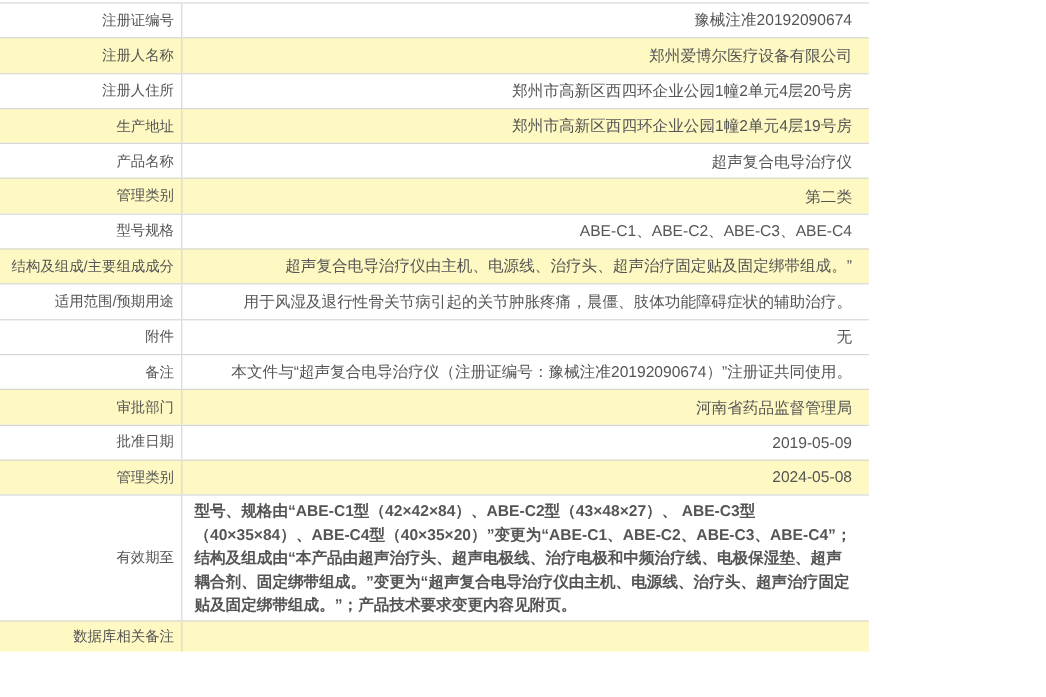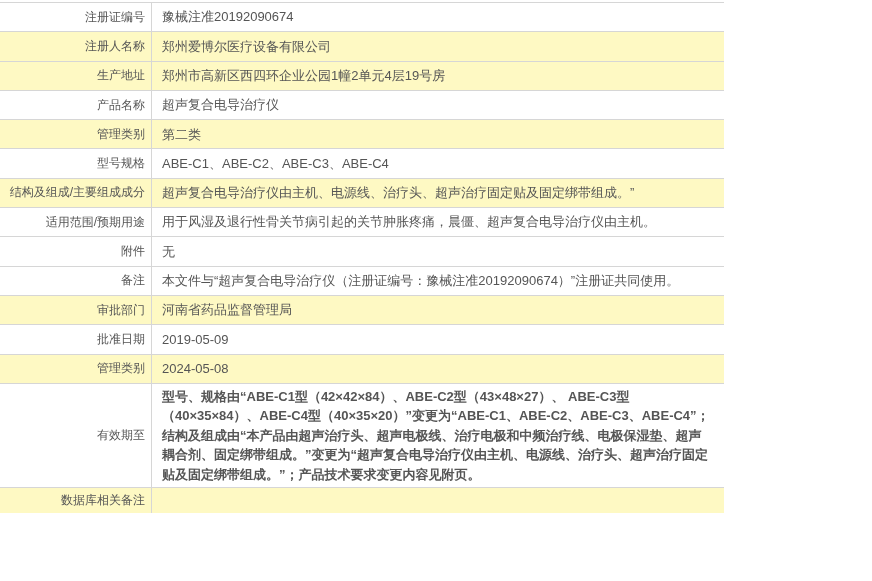--- a/index.html
+++ b/index.html
@@ -56,20 +56,21 @@
     white-space: nowrap;
     letter-spacing: 0;
   }
   .value-cell {
     flex: 1;
     display: flex;
     align-items: center;
     padding-left: 10px;
     padding-right: 14px;
     box-sizing: border-box;
+    justify-content: flex-end;
   }
   .value-cell span {
     font-size: 13px;
     color: #555555;
     line-height: 19.5px;
   }
   .row.tall .value-cell {
     padding-top: 3px;
     padding-bottom: 3px;
     font-weight: bold;
@@ -91,20 +92,28 @@
 
   <div class="row single alt">
     <div class="label-cell">
         <span>注册人名称</span>
       </div>
     <div class="value-cell">
         <span>郑州爱博尔医疗设备有限公司</span>
       </div>
   </div>
 
+  <div class="row single">
+    <div class="label-cell">
+        <span>注册人住所</span>
+      </div>
+    <div class="value-cell">
+        <span>郑州市高新区西四环企业公园1幢2单元4层20号房</span>
+      </div>
+  </div>
 
   <div class="row single alt">
     <div class="label-cell">
         <span>生产地址</span>
       </div>
     <div class="value-cell">
         <span>郑州市高新区西四环企业公园1幢2单元4层19号房</span>
       </div>
   </div>
 
@@ -142,21 +151,21 @@
     <div class="value-cell">
         <span>超声复合电导治疗仪由主机、电源线、治疗头、超声治疗固定贴及固定绑带组成。”</span>
       </div>
   </div>
 
   <div class="row single">
     <div class="label-cell">
         <span>适用范围/预期用途</span>
       </div>
     <div class="value-cell">
-        <span>用于风湿及退行性骨关节病引起的关节肿胀疼痛，晨僵、超声复合电导治疗仪由主机。</span>
+        <span>用于风湿及退行性骨关节病引起的关节肿胀疼痛，晨僵、肢体功能障碍症状的辅助治疗。</span>
       </div>
   </div>
 
 
   <div class="row single">
     <div class="label-cell">
         <span>附件</span>
       </div>
     <div class="value-cell">
         <span>无</span>

